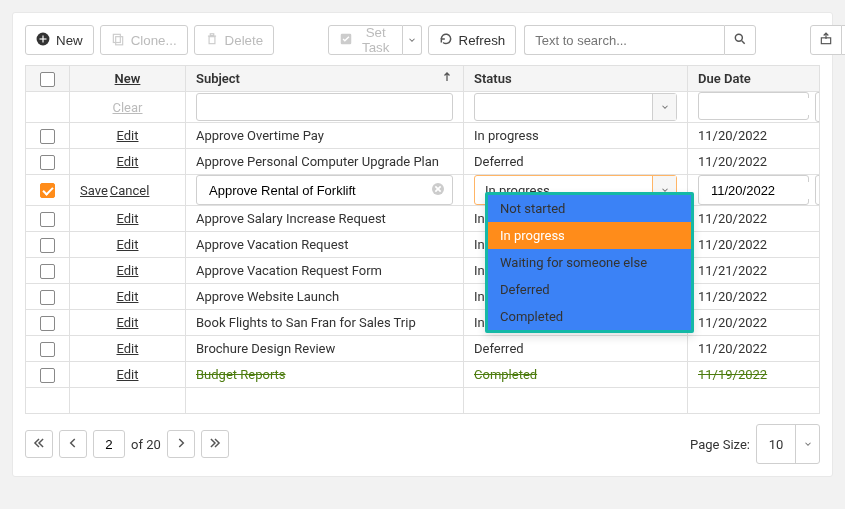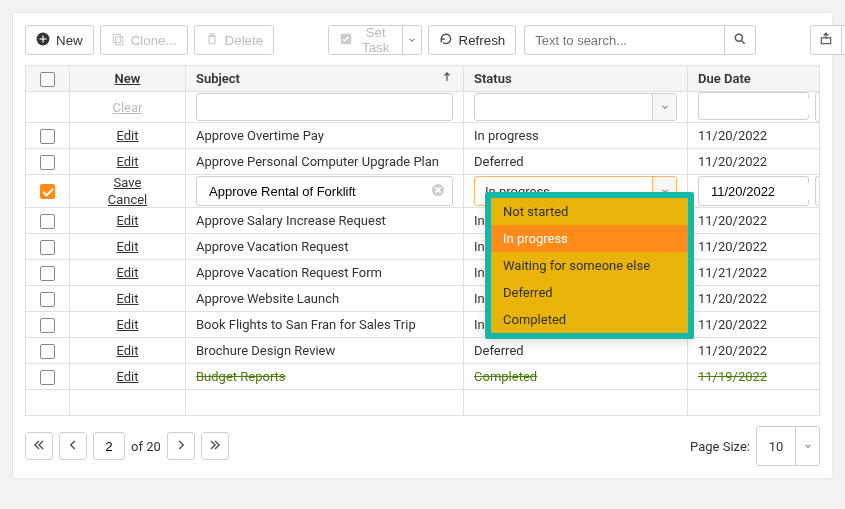--- a/index.html
+++ b/index.html
@@ -24,37 +24,37 @@
   .col-sel { width: 44px; text-align: center !important; }
   .col-act { width: 116px; text-align: center !important; }
   .col-status { width: 224px; }
   .col-date { width: 132px; }
   .checkbox { width: 15px; height: 15px; border: 1.5px solid #888; border-radius: 2px; display: inline-block; background: #fff; vertical-align: middle; }
   .checkbox.checked { background: #ff8c1a; border-color: #ff8c1a; position: relative; }
   .checkbox.checked::after { content: ""; position: absolute; left: 3.5px; top: 0.5px; width: 4px; height: 8px; border: solid #fff; border-width: 0 2px 2px 0; transform: rotate(45deg); }
   .linku { text-decoration: underline; cursor: pointer; color: #333; }
   .linku.disabled { color: #bbb; cursor: default; }
   .editrow td { height: 54px; }
-  .editrow .act-links { display: flex; flex-direction: column; gap: 2px; align-items: center; }
+  .editrow .act-links { display: flex; flex-direction: row; gap: 2px; align-items: center; }
   .edit-input { display: flex; align-items: center; width: 100%; height: 30px; border: 1px solid #cfcfcf; border-radius: 3px; padding: 0 6px 0 10px; }
   .edit-input input { border: 0; outline: 0; flex: 1; font-size: 13px; }
   .combo { display: flex; align-items: center; width: 100%; height: 30px; border: 1px solid #ffb566; border-radius: 3px; background: #fff; }
   .combo .cval { flex: 1; padding: 0 10px; }
   .combo .caret { width: 24px; height: 100%; border-left: 1px solid #ffb566; background: #f6f6f6; display: flex; align-items: center; justify-content: center; }
   .date-edit { display: flex; gap: 6px; }
   .date-edit .edit-input { padding: 0 10px; }
   .date-edit .icon-only { flex: 0 0 auto; }
   .strk { text-decoration: line-through; color: #4d7c0f; }
   .filterrow td { height: 32px; }
   .filterrow .plain-combo { display: flex; align-items: center; width: 100%; height: 28px; border: 1px solid #cfcfcf; border-radius: 3px; background: #fff; }
   .filterrow .plain-combo .caret { width: 24px; height: 100%; border-left: 1px solid #cfcfcf; background: #f6f6f6; display: flex; align-items: center; justify-content: center; }
   .filterrow .edit-input { height: 28px; }
   .hdr-flex { display: flex; align-items: flex-start; }
   .hdr-flex .lbl { flex: 1; }
-  .dropdown { position: absolute; background: #eab308; border: 6px solid #14b8a6; box-shadow: 0 4px 10px rgba(0,0,0,.12); border-radius: 2px; z-index: 10; overflow: hidden; }
+  .dropdown { position: absolute; background: #3b82f6; border: 3px solid #14b8a6; box-shadow: 0 4px 10px rgba(0,0,0,.12); border-radius: 2px; z-index: 10; overflow: hidden; }
   .dropdown .opt { padding: 6px 12px; font-size: 13px; cursor: pointer; }
   .dropdown .opt.sel { background: #ff8c1a; color: #fff; }
   .grid-container { position: relative; }
   .emptyrow td { height: 20px; }
   .pager { display: flex; align-items: center; gap: 6px; margin-top: 10px; }
   .pager .btn { width: 28px; height: 28px; padding: 0; justify-content: center; }
   .pager .pageno { width: 32px; height: 28px; text-align: center; border: 1px solid #cfcfcf; border-radius: 3px; }
   .pager .spacer { flex: 1; }
   .pager .ps-select { height: 40px; display: flex; align-items: center; border: 1px solid #cfcfcf; border-radius: 3px; }
   .pager .ps-select .v { width: 38px; text-align: center; }

